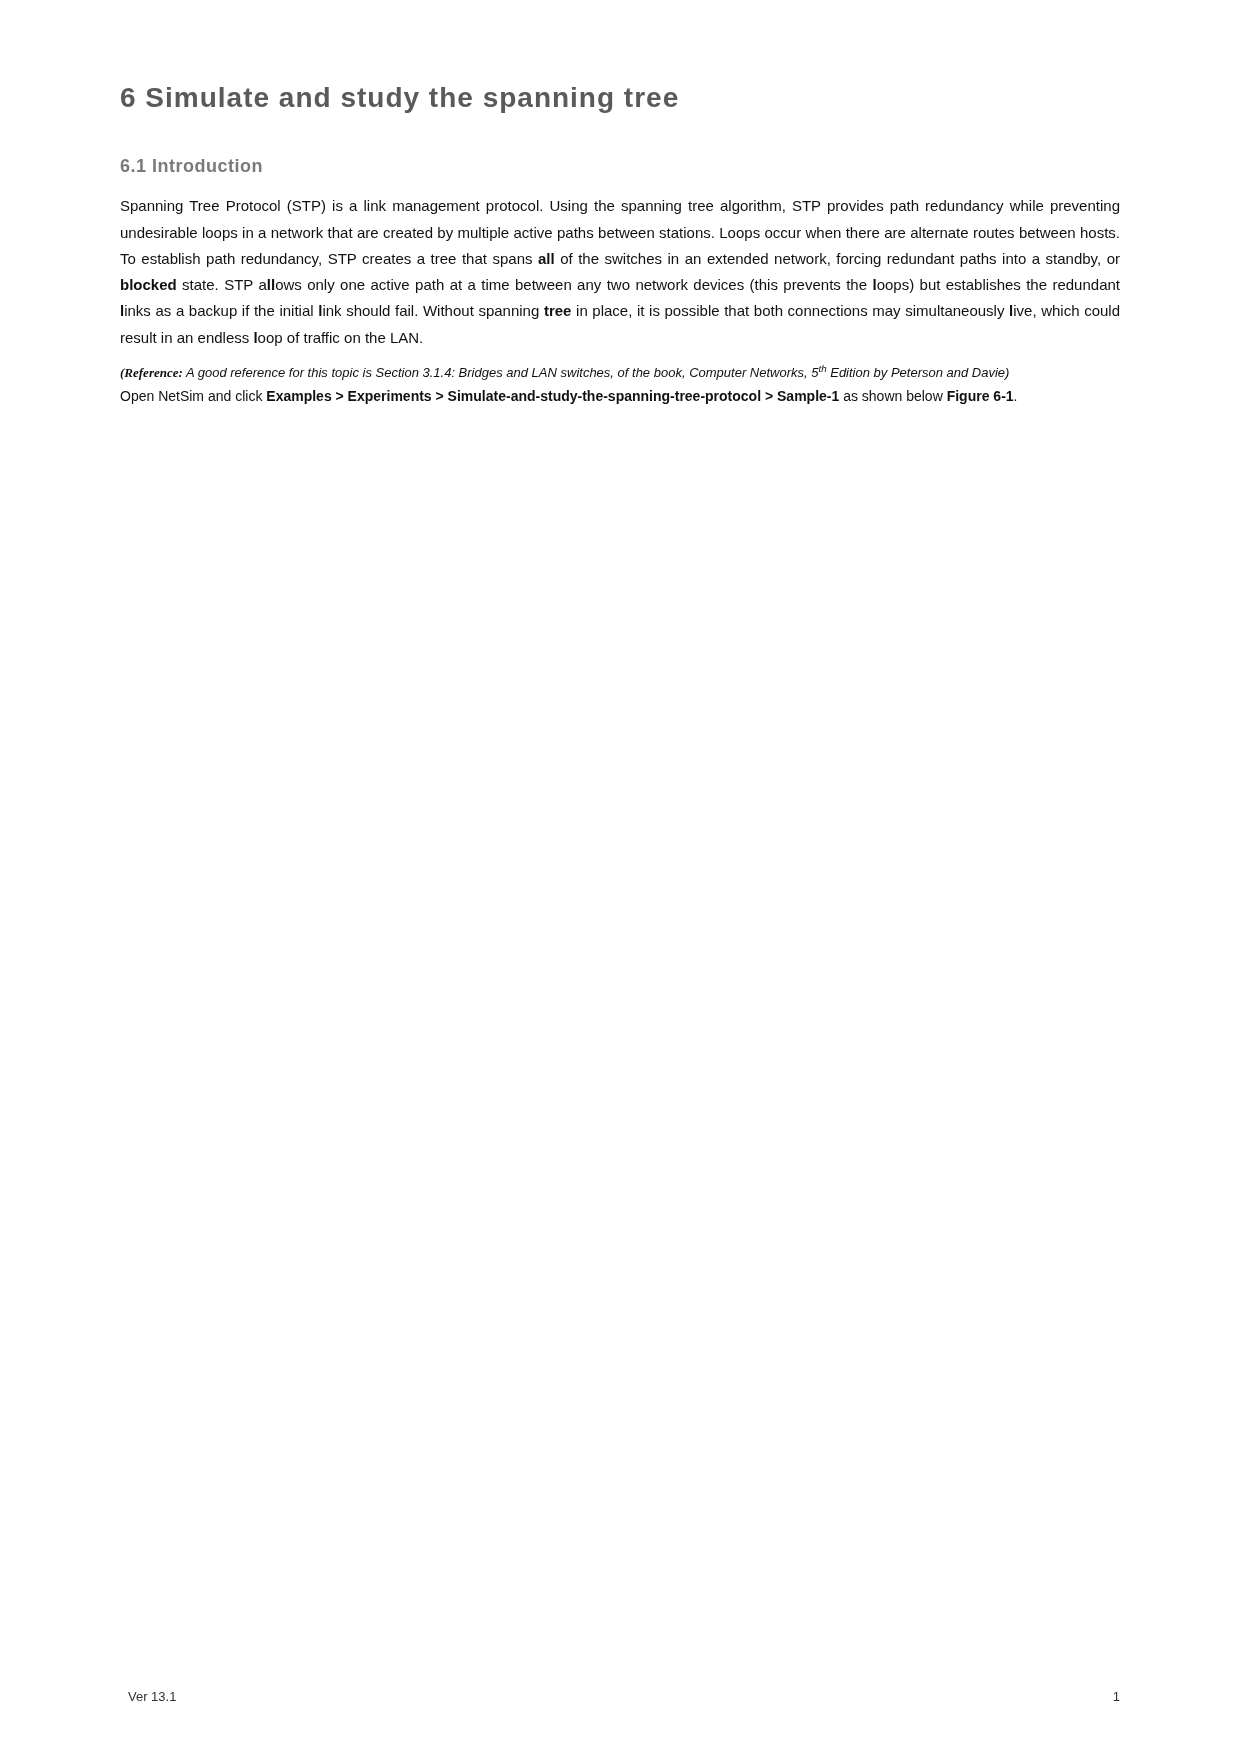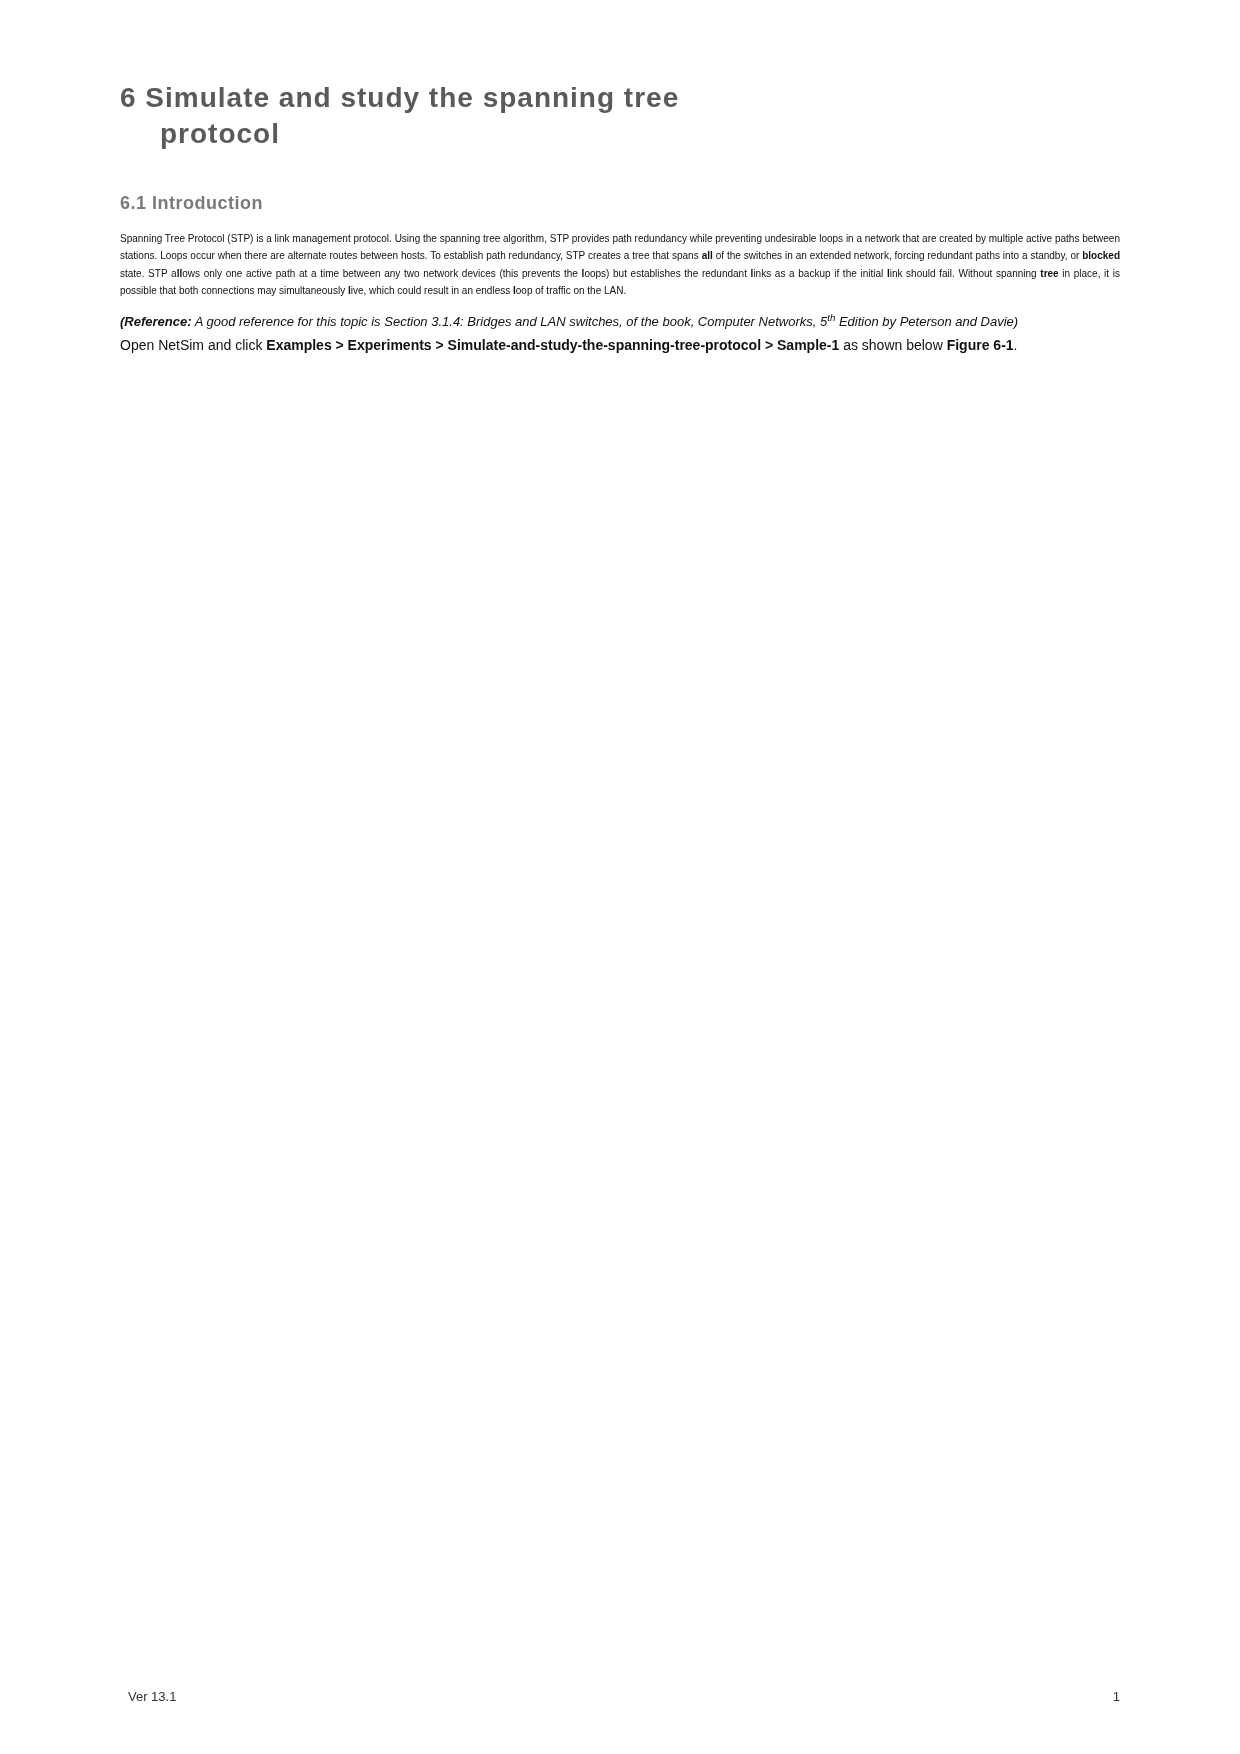--- a/index.html
+++ b/index.html
@@ -52,21 +52,21 @@
       font-size: 18px;
       font-weight: bold;
       color: #7a7a7a;
       font-family: Liberation Sans, sans-serif;
       margin-top: 36px;
       margin-bottom: 16px;
       letter-spacing: 0.5px;
     }
 
     .body-text {
-      font-size: 10px;
+      font-size: 15px;
       line-height: 1.75;
       text-align: justify;
       font-family: Arial, sans-serif;
       color: #111111;
     }
 
     .body-text p {
       margin-bottom: 10px;
     }
 
@@ -75,20 +75,21 @@
       font-style: italic;
       line-height: 1.6;
       font-family: Arial, sans-serif;
       color: #111111;
       margin-top: 6px;
     }
 
     .reference-text strong {
       font-style: italic;
       font-weight: bold;
+      font-family: Liberation Serif, serif;
     }
 
     .network-setup-text {
       font-size: 14px;
       line-height: 1.75;
       font-family: Arial, sans-serif;
       color: #111111;
       text-align: justify;
     }
 
@@ -109,21 +110,20 @@
       font-size: 0.75em;
     }
   </style>
 </head>
 <body>
 
 <div class="page">
 
   <div class="chapter-title">
     <span class="title-line1">6  Simulate   and   study   the   spanning   tree</span>
-    <span class="title-line2">protocol</span>
   </div>
 
   <div class="section">
     <div class="section-heading">6.1  Introduction</div>
     <div class="body-text">
       <p>Spanning Tree Protocol (STP) is a link management protocol. Using the spanning tree algorithm, STP provides path redundancy while preventing undesirable loops in a network that are created by multiple active paths between stations. Loops occur when there are alternate routes between hosts. To establish path redundancy, STP creates a tree that spans <strong>all</strong> of the switches in an extended network, forcing redundant paths into a standby, or <strong>blocked</strong> state. STP a<strong>ll</strong>ows only one active path at a time between any two network devices (this prevents the <strong>l</strong>oops) but establishes the redundant <strong>l</strong>inks as a backup if the initial <strong>l</strong>ink should fail. Without spanning <strong>tree</strong> in place, it is possible that both connections may simultaneously <strong>l</strong>ive, which could result in an endless <strong>l</strong>oop of traffic on the LAN.</p>
     </div>
     <div class="reference-text">
       <strong>(<em>Reference:</em></strong><em> A good reference for this topic is Section 3.1.4: Bridges and LAN switches, of the book, Computer Networks, 5<span class="superscript">th</span> Edition by Peterson and Davie)</em>
     </div>

